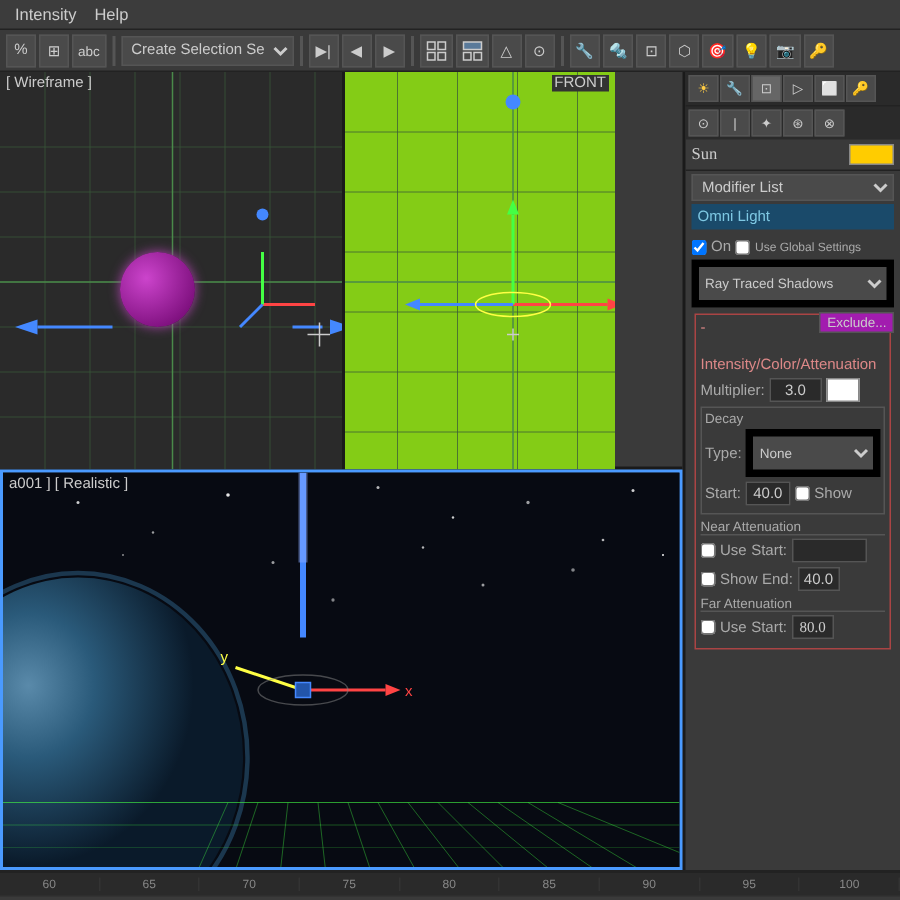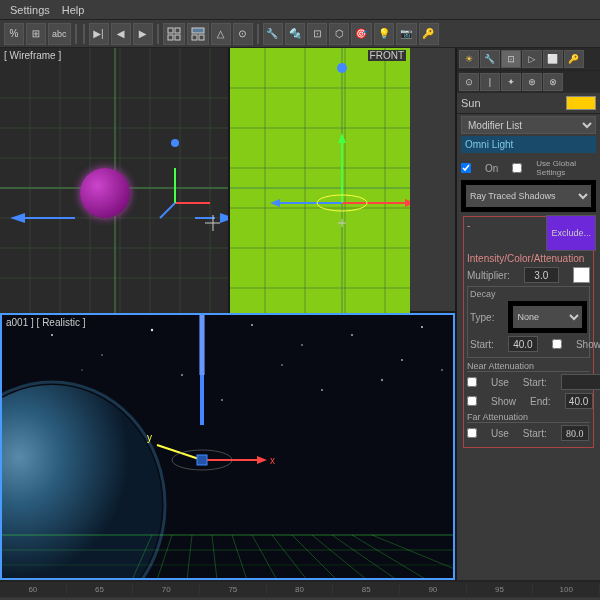--- a/index.html
+++ b/index.html
@@ -43,36 +43,36 @@
     .right-panel { width: 145px; height: 532px; background: #3a3a3a; border-left: 2px solid #1a1a1a; overflow-y: auto; }
 
     
     .panel-tabs { display: flex; background: #2a2a2a; padding: 2px; gap: 1px; flex-wrap: wrap; }
     .panel-tab { width: 20px; height: 18px; background: #4a4a4a; border: 1px solid #555; display: flex; align-items: center; justify-content: center; cursor: pointer; font-size: 9px; }
     .panel-tab.active { background: #666; }
     .panel-tab-row2 { display: flex; background: #2a2a2a; padding: 2px; gap: 1px; border-top: 1px solid #222; }
 
     
     .sun-section { padding: 3px 4px; display: flex; align-items: center; justify-content: space-between; border-bottom: 1px solid #222; }
-    .sun-label { color: #ccc; font-size: 11px; }
+    .sun-label { color: #ccc; font-size: 11px; font-family: Liberation Serif, serif; }
     .sun-color { width: 30px; height: 14px; background: #ffcc00; border: 1px solid #888; }
 
     
     .modifier-section { padding: 2px 4px; }
     .modifier-dropdown { width: 100%; background: #4a4a4a; border: 1px solid #555; color: #ccc; font-size: 10px; height: 18px; padding: 0 2px; }
     .modifier-list { background: #1a4a6a; margin-top: 2px; padding: 2px 4px; }
     .modifier-item { color: #7ec8e3; font-size: 10px; padding: 1px 0; }
 
     
     .light-settings { padding: 4px; }
-    .setting-row { display: flex; align-items: center; gap: 14px; margin-bottom: 3px; }
+    .setting-row { display: flex; align-items: center; gap: 3px; margin-bottom: 3px; }
     .setting-label { color: #aaa; font-size: 10px; }
     .setting-checkbox { width: 10px; height: 10px; }
     .setting-dropdown { background: #4a4a4a; border: 5px solid #000000; color: #ccc; font-size: 9px; height: 32px; flex: 1; }
-    .exclude-btn { background: #6d28d9; border: 1px solid #555; color: #ccc; font-size: 9px; padding: 12px 4px; cursor: pointer; float: right; margin-bottom: 2px; }
+    .exclude-btn { background: #a21caf; border: 1px solid #555; color: #ccc; font-size: 9px; padding: 1px 4px; cursor: pointer; float: right; margin-bottom: 16px; }
 
     
     .intensity-box { border: 1px solid #aa4444; padding: 3px; margin: 3px 2px; }
     .intensity-title { color: #dd8888; font-size: 10px; margin-bottom: 3px; }
     .num-input { background: #2a2a2a; border: 1px solid #555; color: #ccc; font-size: 10px; width: 35px; height: 16px; text-align: center; }
     .color-swatch { width: 22px; height: 16px; background: white; border: 1px solid #888; display: inline-block; }
     .decay-section { border: 1px solid #555; padding: 2px; margin-top: 3px; }
     .decay-label { color: #aaa; font-size: 9px; margin-bottom: 2px; }
     .near-atten { margin-top: 3px; }
     .far-atten { margin-top: 3px; }
@@ -88,29 +88,32 @@
     
     .stars { position: absolute; top: 0; left: 0; width: 100%; height: 100%; }
 
     .timeline-ruler { background: #2a2a2a; height: 16px; display: flex; align-items: center; border-bottom: 1px solid #333; }
     .ruler-tick { flex: 1; text-align: center; font-size: 8px; color: #888; border-right: 1px solid #333; }
   </style>
 </head>
 <body>
 
 <div class="menu-bar">
-  <span class="menu-item">Settings</span>
+  <span class="menu-item">Intensity</span>
   <span class="menu-item">Help</span>
 </div>
 
 <div class="toolbar">
   <div class="toolbar-btn">%</div>
   <div class="toolbar-btn">⊞</div>
   <div class="toolbar-btn" style="font-size:9px;">abc</div>
   <div class="toolbar-separator"></div>
+  <select class="toolbar-select">
+    <option>Create Selection Se</option>
+  </select>
   <div class="toolbar-separator"></div>
   <div class="toolbar-btn">▶|</div>
   <div class="toolbar-btn">◀</div>
   <div class="toolbar-btn">▶</div>
   <div class="toolbar-separator"></div>
   <div class="toolbar-btn">
     <svg width="14" height="14" viewBox="0 0 14 14">
         <rect x="1" y="1" width="5" height="5" fill="none" stroke="#ccc" stroke-width="1"></rect>
         <rect x="8" y="1" width="5" height="5" fill="none" stroke="#ccc" stroke-width="1"></rect>
         <rect x="1" y="8" width="5" height="5" fill="none" stroke="#ccc" stroke-width="1"></rect>

